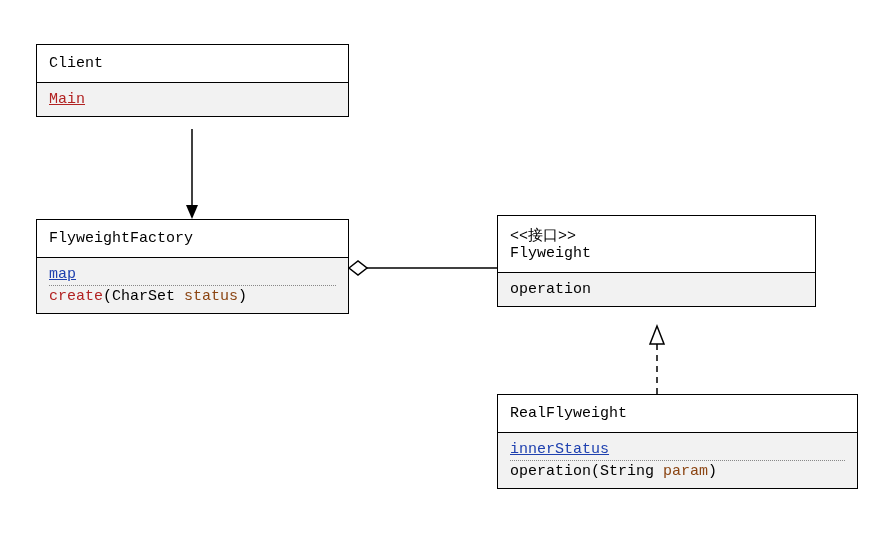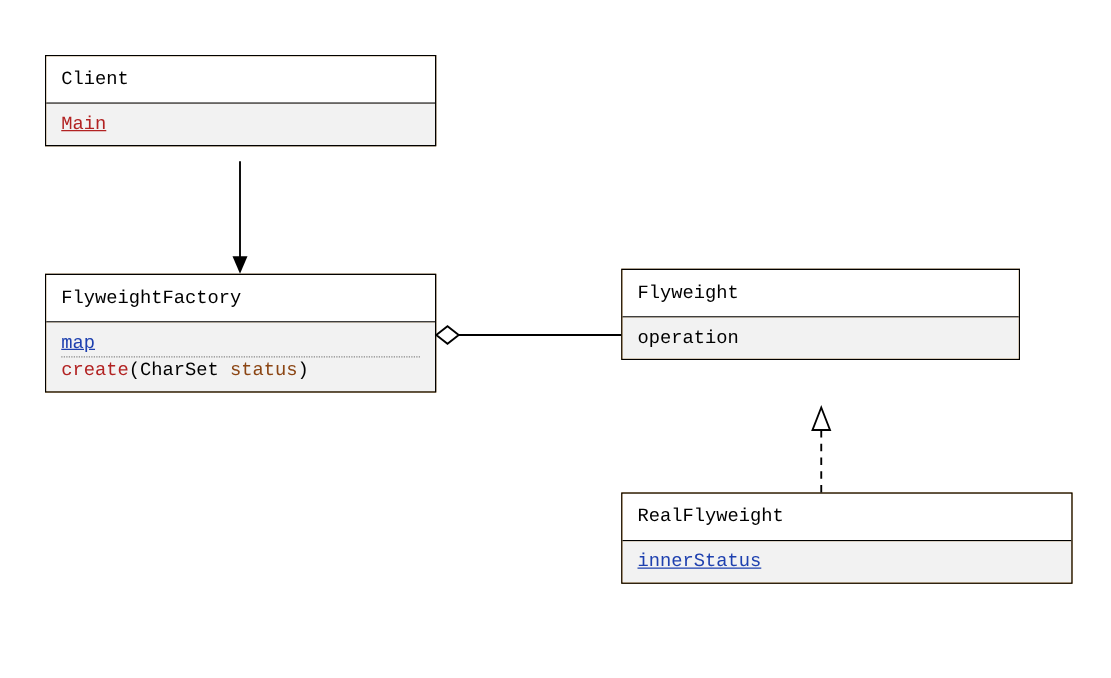--- a/index.html
+++ b/index.html
@@ -66,34 +66,38 @@
       <span class="attr">map</span>
     </div>
     <div class="uml-member">
       <span class="keyword">create</span><span>(</span><span>CharSet</span> <span class="param">status</span><span>)</span>
     </div>
   </div>
 </div>
 
 <div class="uml-class" style="left:497px; top:215px; width:319px;">
   <div class="uml-name">
+    <div class="stereo">&lt;&lt;接口&gt;&gt;</div>
     <div>Flyweight</div>
   </div>
   <div class="uml-members">
     <div class="uml-member">
       <span>operation</span>
     </div>
   </div>
 </div>
 
 <div class="uml-class" style="left:497px; top:394px; width:361px;">
   <div class="uml-name">RealFlyweight</div>
   <div class="uml-members">
     <div class="uml-member">
       <span class="attr">innerStatus</span>
+    </div>
+    <div class="uml-member">
+      <span>operation</span><span>(</span><span>String</span> <span class="param">param</span><span>)</span>
     </div>
   </div>
 </div>
 
 <svg class="connectors">
 
   <line x1="192" y1="129" x2="192" y2="209" stroke="#000" stroke-width="1.5"></line>
   <polygon points="192,219 186,205 198,205" fill="#000"></polygon>
 
   <line x1="367" y1="268" x2="497" y2="268" stroke="#000" stroke-width="1.5"></line>

